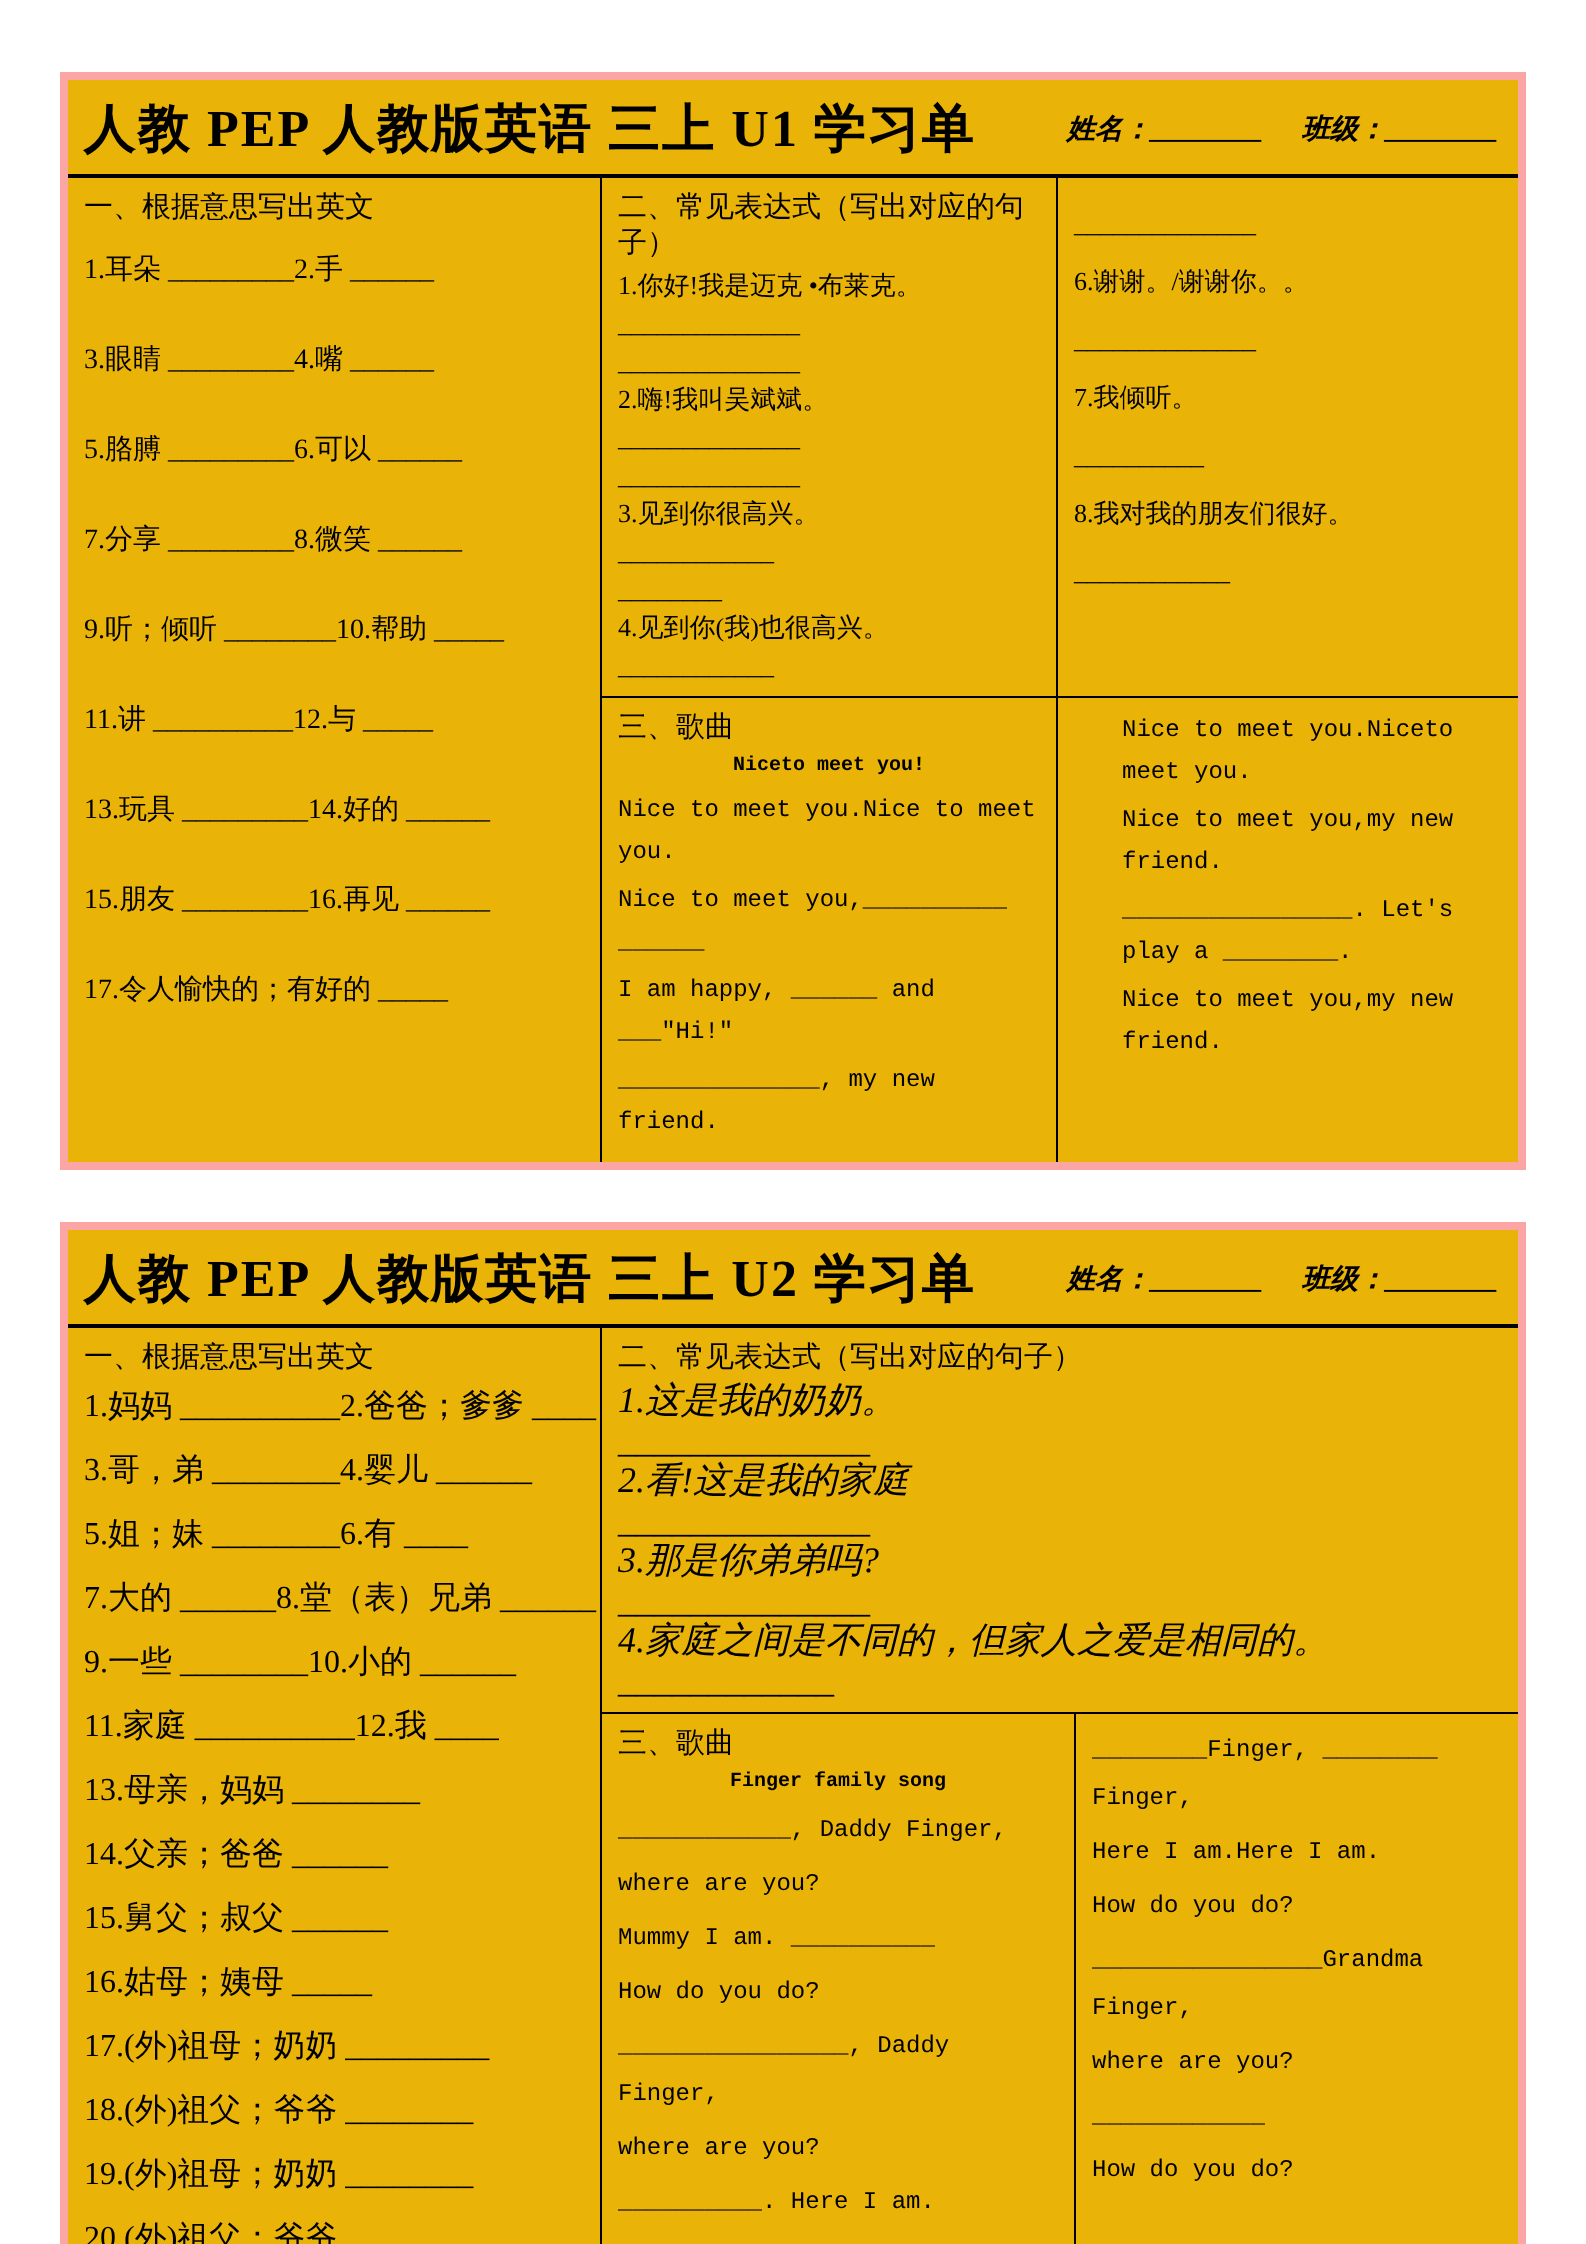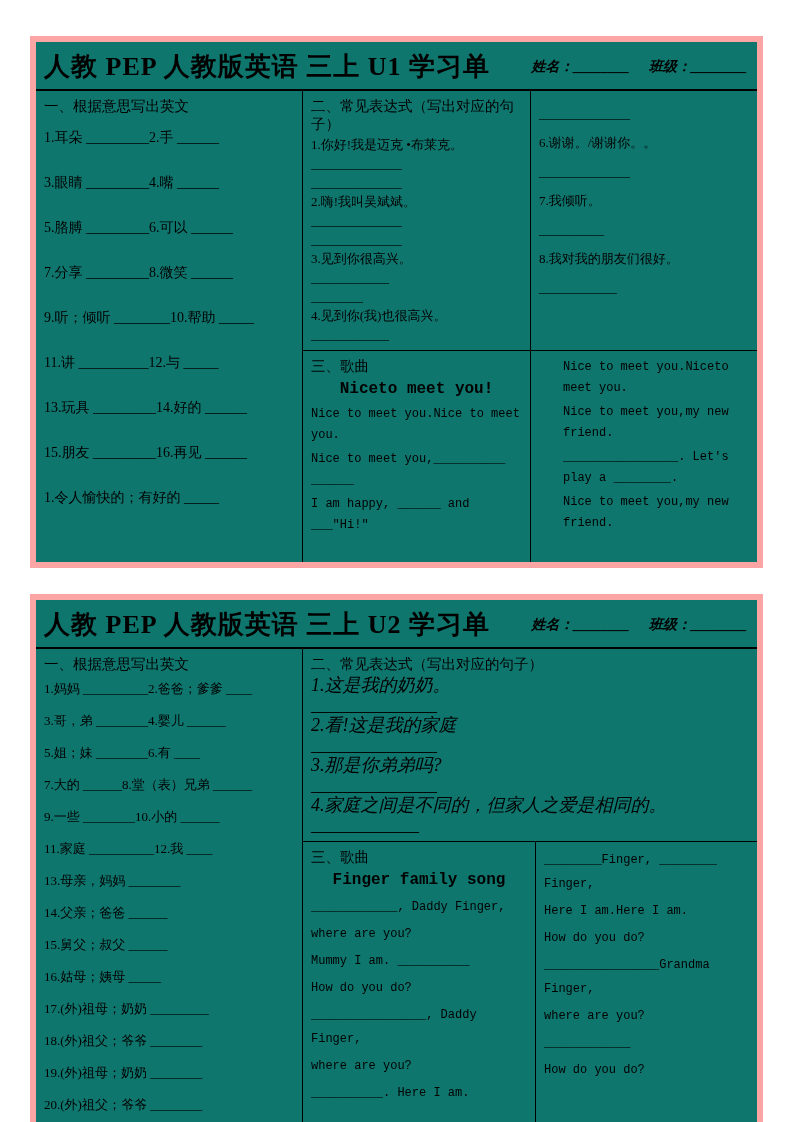--- a/index.html
+++ b/index.html
@@ -5,21 +5,21 @@
 <style>
   * { box-sizing: border-box; }
   html, body { margin: 0; padding: 0; background: #ffffff; }
   body {
     width: 793px; min-height: 1122px;
     font-family: "Liberation Serif", "DejaVu Serif", serif;
     color: #000;
   }
   .sheet { padding: 36px 30px 10px 30px; }
 
-  .worksheet { border: 6px solid #fca5a5; background: #0f766e; }
+  .worksheet { border: 4px solid #fca5a5; background: #eab308; }
   #ws-u2 { margin-top: 26px; }
 
   .ws-header { display: flex; align-items: center; border-bottom: 2px solid #000; padding: 7px 10px 5px 8px; }
   .ws-title { margin: 0; font-size: 26px; font-weight: 700; letter-spacing: 1px; white-space: nowrap; }
   .ws-meta { margin-left: auto; font-size: 14px; font-weight: 700; white-space: nowrap; font-style: italic; }
   .ws-meta span + span { margin-left: 16px; }
 
   .ws-body { display: grid; }
   .cell { padding: 6px 8px; overflow: hidden; }
   .sec-heading { font-weight: 400; font-size: 14.5px; line-height: 18px; }
@@ -35,31 +35,31 @@
   
   .u2-body { grid-template-columns: 266px 1fr; }
   .u2-body .vocab-cell { grid-row: 1 / span 2; }
   .u2-body .u2-expr { grid-column: 2; grid-row: 1; border-left: 1px solid #000; min-height: 186px; }
   .u2-song-wrap { grid-column: 2; grid-row: 2; border-left: 1px solid #000; border-top: 1px solid #000;
                   display: grid; grid-template-columns: 1fr 222px; min-height: 312px; }
   .u2-song-right { border-left: 1px solid #000; }
 
   
   .u1-vocab-list .line { font-size: 14px; line-height: 45px; white-space: nowrap; }
-  .u2-vocab-list .line { font-size: 13px; line-height: 32px; white-space: nowrap; }
+  .u2-vocab-list .line { font-size: 16px; line-height: 32px; white-space: nowrap; }
 
   .mid-top .expr-lines .line   { font-size: 13px; line-height: 19px; }
   .right-top .expr-lines .line { font-size: 13px; line-height: 29px; }
   .u2-expr .expr-lines .line   { font-size: 18px; line-height: 20px; font-style: italic; }
   .expr-lines { margin-top: 2px; overflow-wrap: break-word; }
 
   .song-lines, .song-title {
     font-family: "Liberation Mono", "DejaVu Sans Mono", monospace;
   }
-  .song-title { font-weight: 700; font-size: 16px; text-align: center; margin: 5px 0 6px 0; }
+  .song-title { font-weight: 700; font-size: 10px; text-align: center; margin: 5px 0 6px 0; }
   .song-lines .line { font-size: 12px; line-height: 21px; margin-bottom: 3px; overflow-wrap: break-word; }
   .u2-song-wrap .song-lines .line { line-height: 24px; margin-bottom: 3px; }
 </style>
 </head>
 <body>
 
 <div class="sheet">
 
   <section class="worksheet" id="ws-u1">
     <header class="ws-header">
@@ -76,21 +76,21 @@
         <div class="sec-heading">一、根据意思写出英文</div>
         <div class="u1-vocab-list">
             <div class="line">1.耳朵 _________2.手 ______</div>
             <div class="line">3.眼睛 _________4.嘴 ______</div>
             <div class="line">5.胳膊 _________6.可以 ______</div>
             <div class="line">7.分享 _________8.微笑 ______</div>
             <div class="line">9.听；倾听 ________10.帮助 _____</div>
             <div class="line">11.讲 __________12.与 _____</div>
             <div class="line">13.玩具 _________14.好的 ______</div>
             <div class="line">15.朋友 _________16.再见 ______</div>
-            <div class="line">1.令人愉快的；有好的 _____</div>
+            <div class="line">17.令人愉快的；有好的 _____</div>
           </div>
       </div>
 
       <div class="cell mid-top">
         <div class="sec-heading">二、常见表达式（写出对应的句子）</div>
         <div class="expr-lines">
             <div class="line">1.你好!我是迈克 •布莱克。</div>
             <div class="line">______________</div>
             <div class="line">______________</div>
             <div class="line">2.嗨!我叫吴斌斌。</div>
@@ -116,20 +116,21 @@
           </div>
       </div>
 
       <div class="cell mid-bottom">
         <div class="sec-heading">三、歌曲</div>
         <div class="song-title">Niceto meet you!</div>
         <div class="song-lines">
             <div class="line">Nice to meet you.Nice to meet you.</div>
             <div class="line">Nice to meet you,__________ ______</div>
             <div class="line">I am happy, ______ and ___"Hi!"</div>
+            <div class="line">______________, my new friend.</div>
           </div>
       </div>
 
       <div class="cell right-bottom">
         <div class="song-lines">
             <div class="line">Nice to meet you.Niceto meet you.</div>
             <div class="line">Nice to meet you,my new friend.</div>
             <div class="line">________________. Let's play a ________.</div>
             <div class="line">Nice to meet you,my new friend.</div>
           </div>

